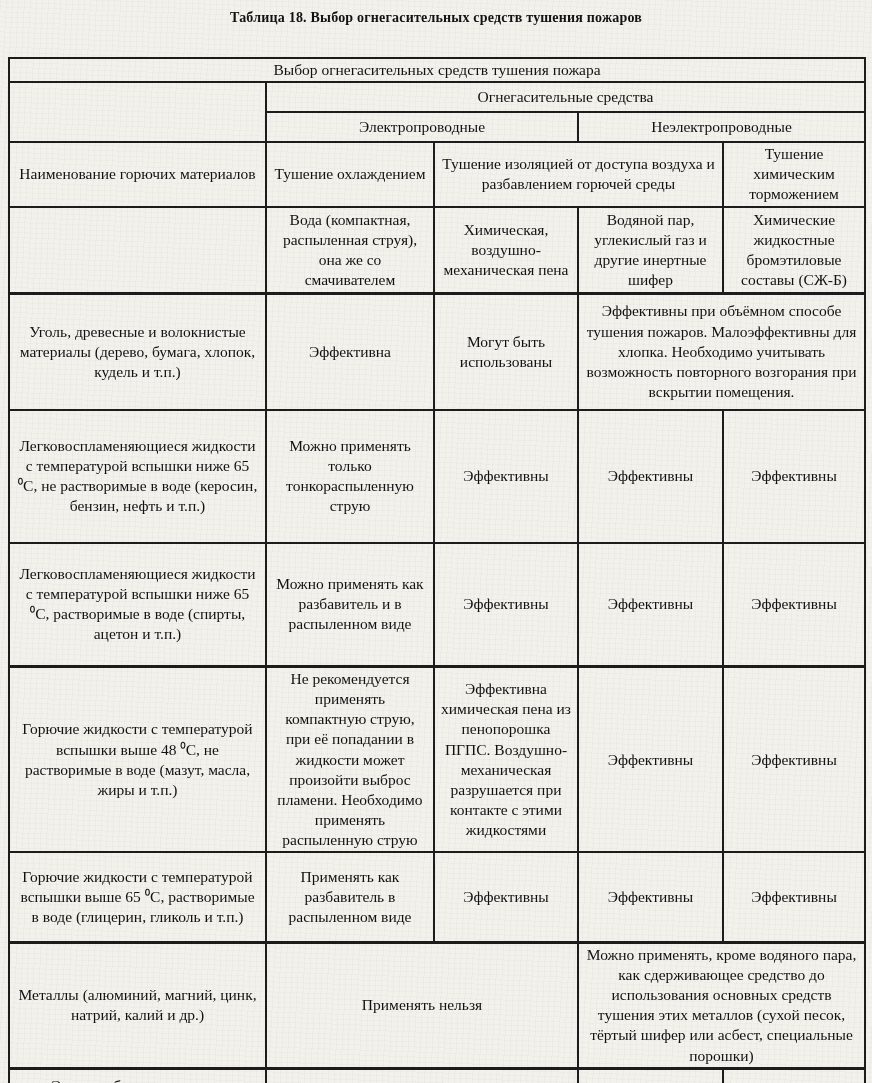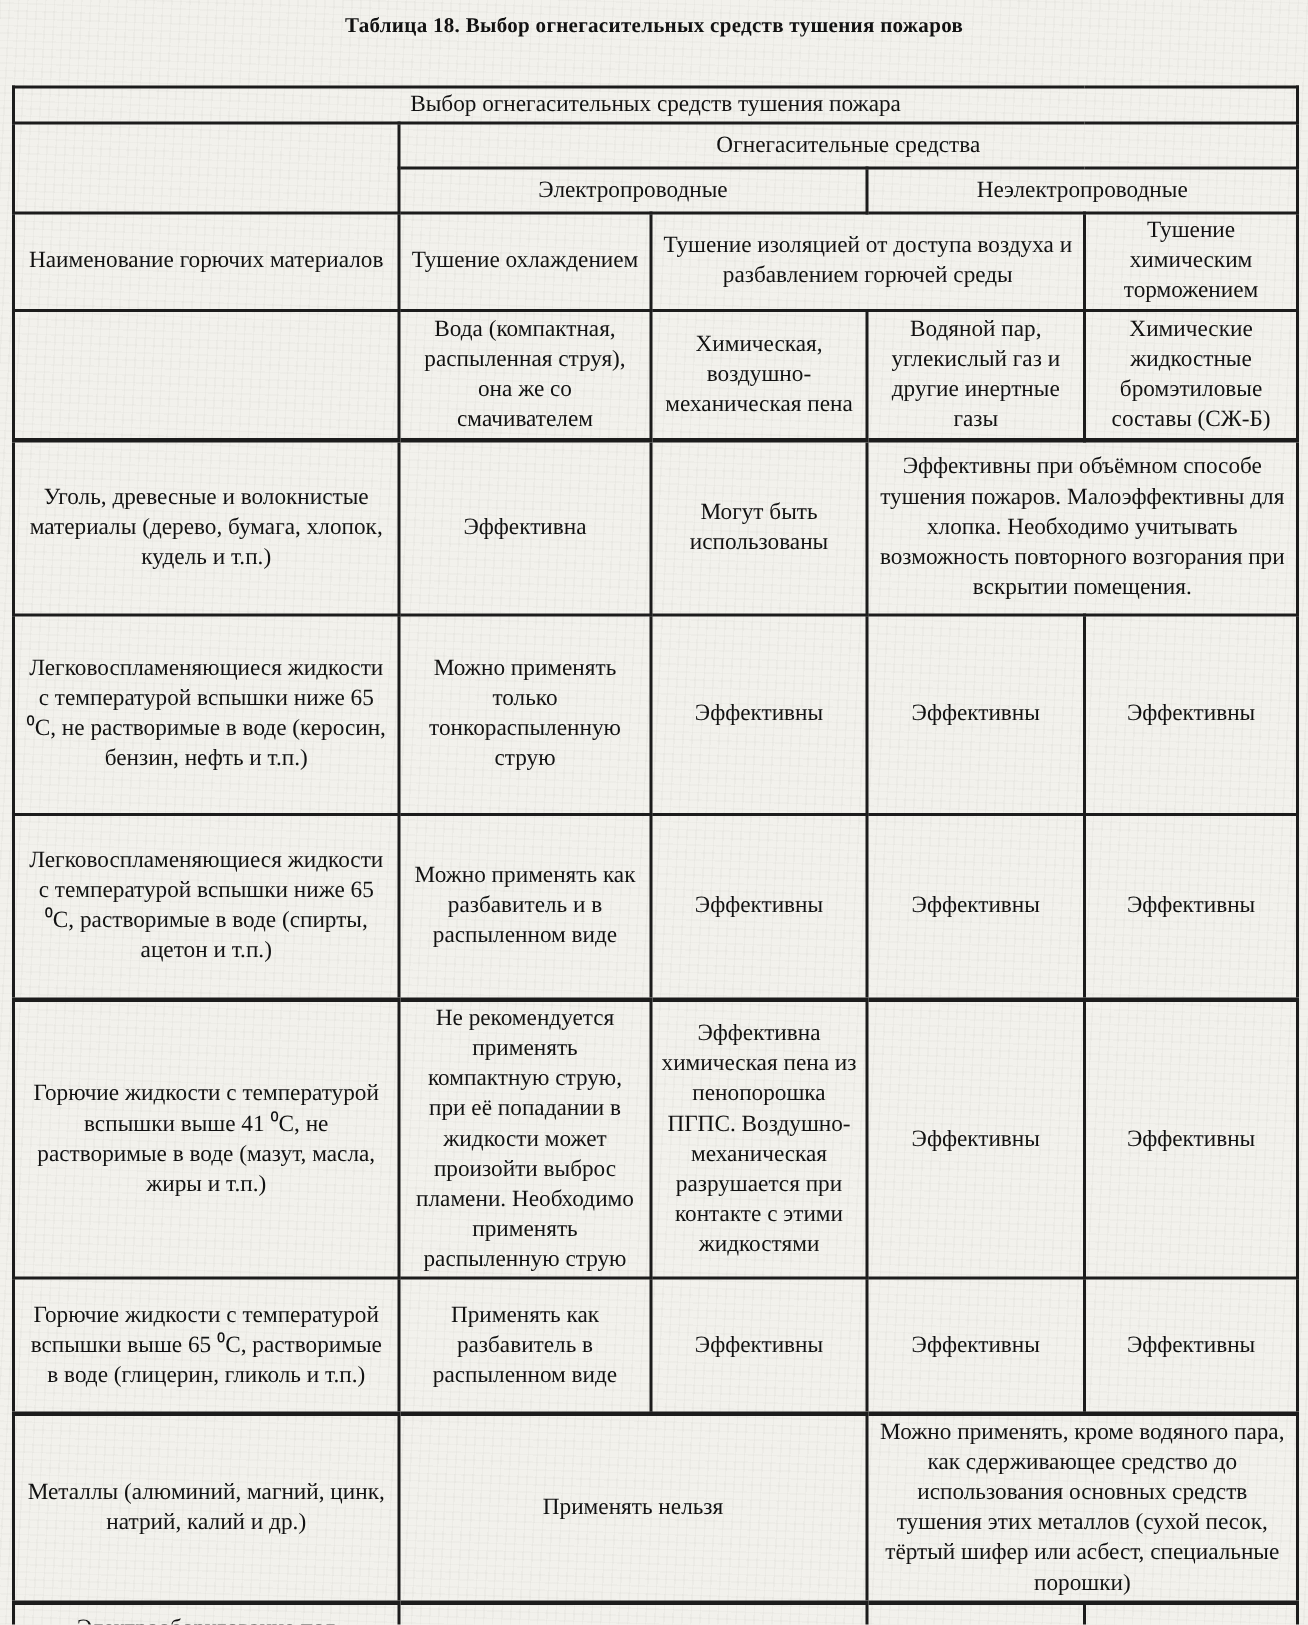--- a/index.html
+++ b/index.html
@@ -86,21 +86,21 @@
       <td>Наименование горючих материалов</td>
       <td>Тушение охлаждением</td>
       <td colspan="2">Тушение изоляцией от доступа воздуха и разбавлением горючей среды</td>
       <td>Тушение химическим торможением</td>
     </tr>
 
     <tr class="rE">
       <td></td>
       <td>Вода (компактная, распыленная струя), она же со смачивателем</td>
       <td>Химическая, воздушно-механическая пена</td>
-      <td>Водяной пар, углекислый газ и другие инертные газы</td>
+      <td>Водяной пар, углекислый газ и другие инертные шифер</td>
       <td>Химические жидкостные бромэтиловые составы (СЖ-Б)</td>
     </tr>
 
     <tr class="rF thick">
       <td>Уголь, древесные и волокнистые материалы (дерево, бумага, хлопок, кудель и т.п.)</td>
       <td>Эффективна</td>
       <td>Могут быть использованы</td>
       <td colspan="2" class="pad-tight">Эффективны при объёмном способе тушения пожаров. Малоэффективны для хлопка. Необходимо учитывать возможность повторного возгорания при вскрытии помещения.</td>
     </tr>
 
@@ -114,21 +114,21 @@
 
     <tr class="rH">
       <td>Легковоспламеняющиеся жидкости с температурой вспышки ниже 65 ⁰С, растворимые в воде (спирты, ацетон и т.п.)</td>
       <td>Можно применять как разбавитель и в распыленном виде</td>
       <td>Эффективны</td>
       <td>Эффективны</td>
       <td>Эффективны</td>
     </tr>
 
     <tr class="rI thick">
-      <td>Горючие жидкости с температурой вспышки выше 41 ⁰С, не растворимые в воде (мазут, масла, жиры и т.п.)</td>
+      <td>Горючие жидкости с температурой вспышки выше 48 ⁰С, не растворимые в воде (мазут, масла, жиры и т.п.)</td>
       <td>Не рекомендуется применять компактную струю, при её попадании в жидкости может произойти выброс пламени. Необходимо применять распыленную струю</td>
       <td class="pad-tight">Эффективна химическая пена из пенопорошка ПГПС. Воздушно-механическая разрушается при контакте с этими жидкостями</td>
       <td>Эффективны</td>
       <td>Эффективны</td>
     </tr>
 
     <tr class="rJ">
       <td>Горючие жидкости с температурой вспышки выше 65 ⁰С, растворимые в воде (глицерин, гликоль и т.п.)</td>
       <td>Применять как разбавитель в распыленном виде</td>
       <td>Эффективны</td>

